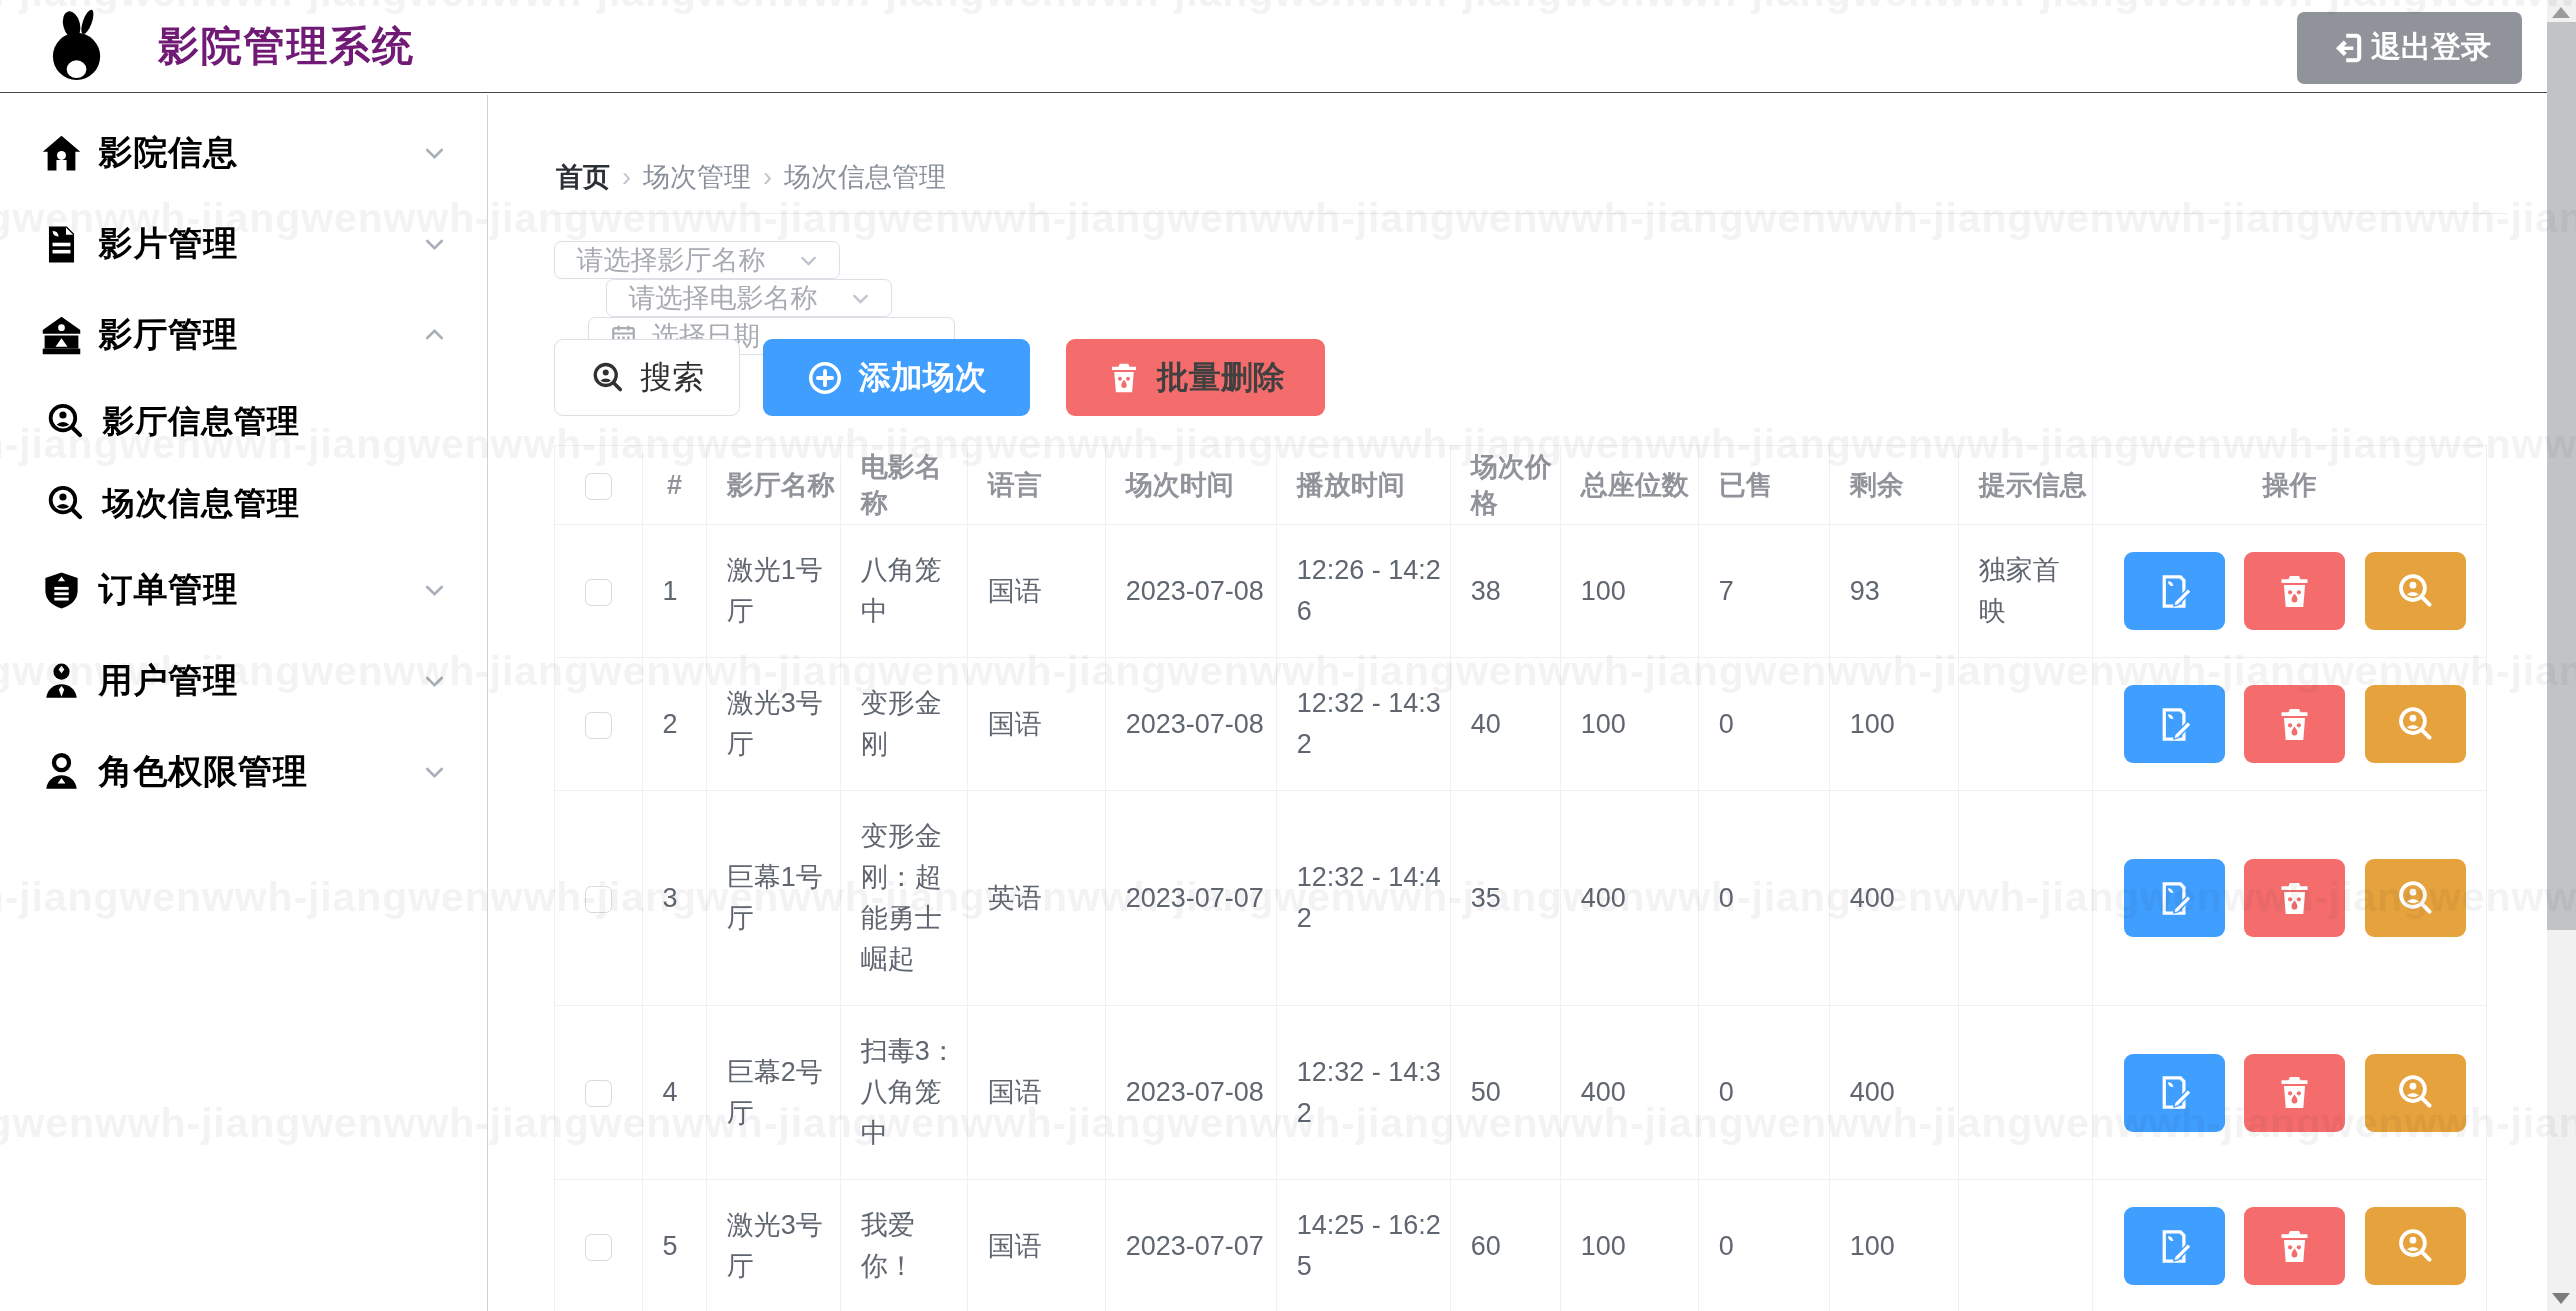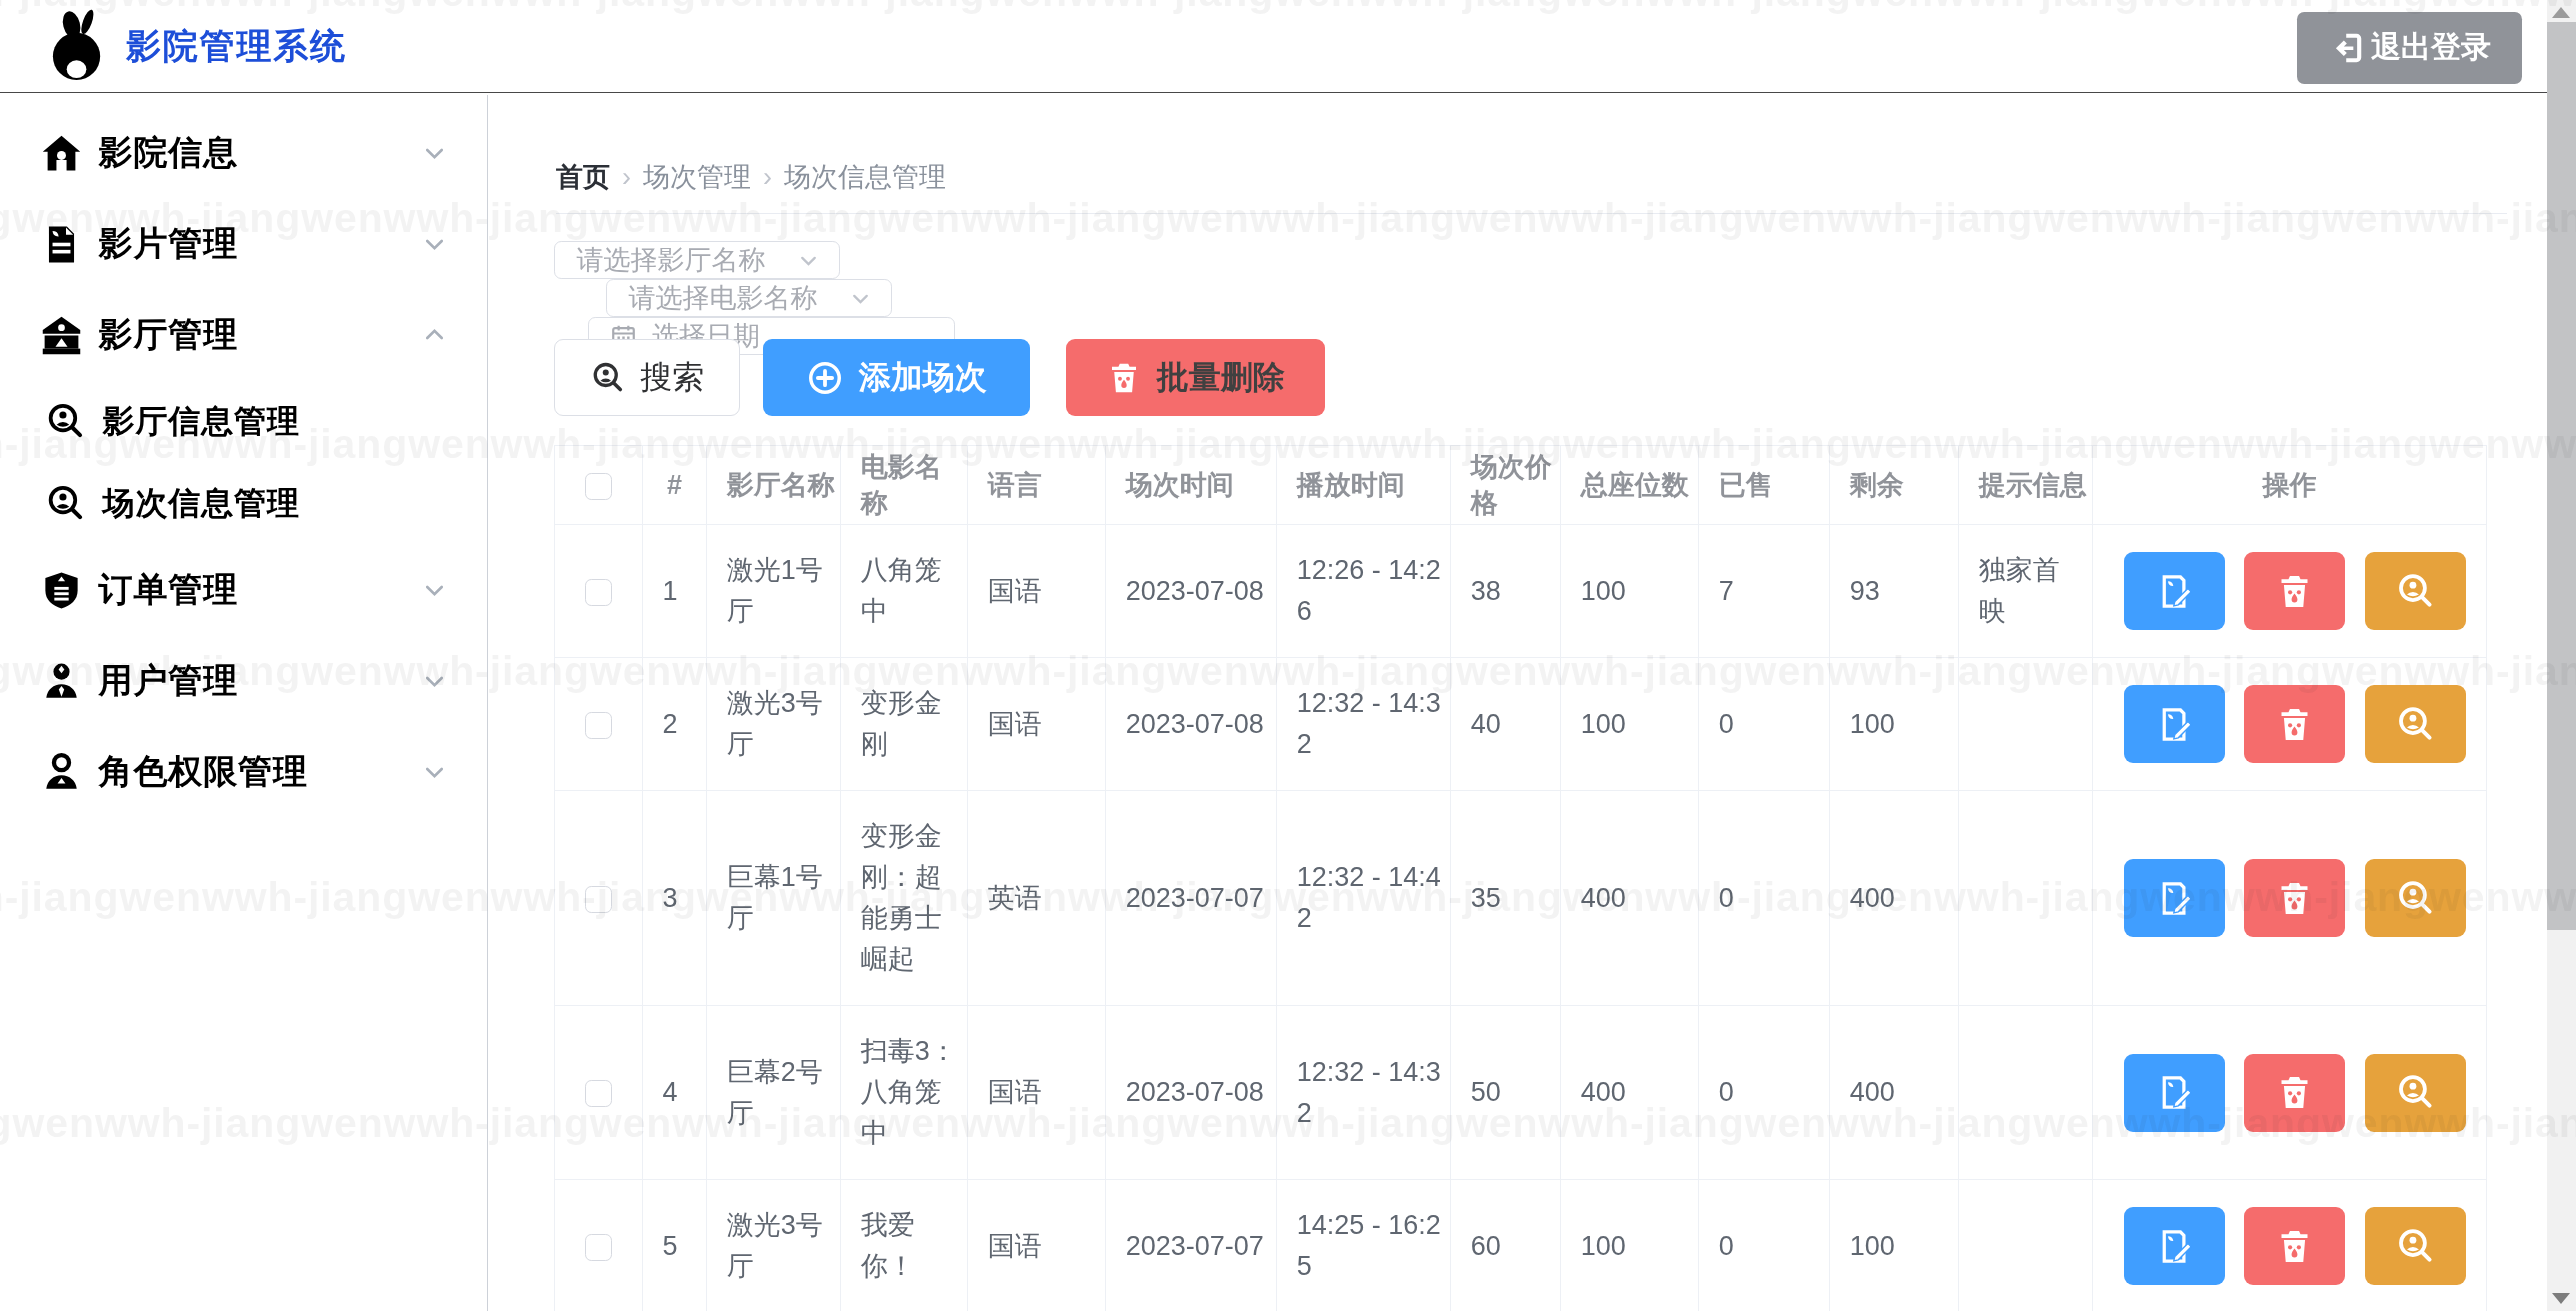--- a/index.html
+++ b/index.html
@@ -5,21 +5,21 @@
   * { margin:0; padding:0; box-sizing:border-box; }
   html,body { width:2576px; height:1311px; overflow:hidden; }
   body { font-family:"Liberation Sans","DejaVu Sans",sans-serif; background:#fff; color:#303133; }
   .app { position:relative; width:2576px; height:1311px; overflow:hidden; background:#fff; }
 
   
   .topbar { position:absolute; left:0; top:0; width:2576px; height:93px; background:#fff;
             border-bottom:1.8px solid #474747; z-index:10; }
   .brand { position:absolute; left:47px; top:9px; display:flex; align-items:center; gap:16px; }
   .brand svg { display:block; }
-  .brand-title { font-size:35px; font-weight:800; letter-spacing:1.8px; color:#1d4ed8; }
+  .brand-title { font-size:41px; font-weight:800; letter-spacing:1.8px; color:#701a75;margin-left:32px; }
   .logout-btn { position:absolute; right:54px; top:11.6px; width:225px; height:72px; background:#909399;
                 border:none; border-radius:7.2px; color:#fff; font-size:30px; font-weight:600;
                 display:flex; align-items:center; justify-content:center; gap:5px; cursor:pointer; }
 
   
   .sidebar { position:absolute; left:0; top:95px; width:488px; height:1216px; background:#fff;
              border-right:0.9px solid #cdd1d8; z-index:9; padding-top:12.5px; }
   .mi { display:flex; align-items:center; height:91px; padding-left:36px; cursor:pointer; position:relative; }
   .mi .ic { width:50px; display:flex; justify-content:center; }
   .mi .lbl { font-size:34px; font-weight:800; color:#000; margin-left:12.5px; letter-spacing:0.9px; }

